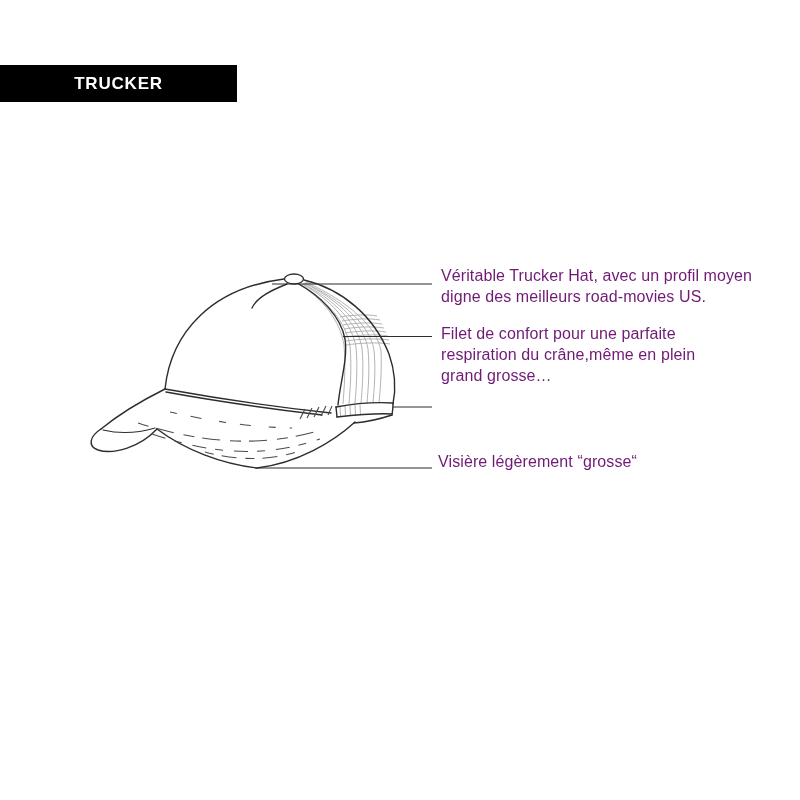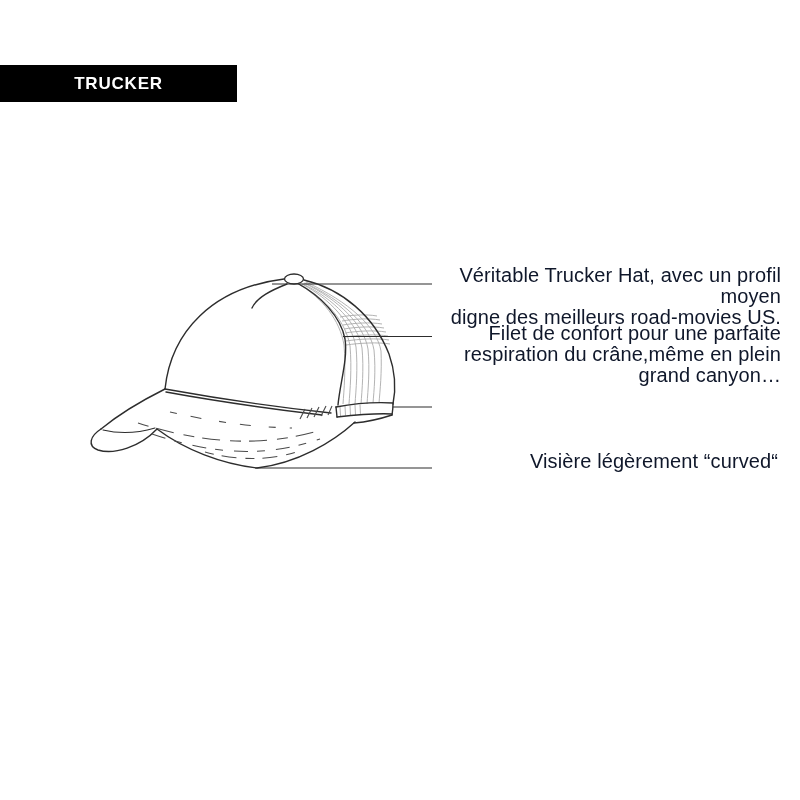--- a/index.html
+++ b/index.html
@@ -37,27 +37,26 @@
   }
   svg.illustration {
     position: absolute;
     left: 0;
     top: 0;
     width: 800px;
     height: 800px;
   }
   .annotation {
     position: absolute;
-    color: #0f172a;
-    font-size: 20px;
+    color: #701a75;
+    font-size: 16px;
     line-height: 21px;
     white-space: pre-line;
     letter-spacing: 0.1px;
     width: 340px;
-    text-align: right;
   }
   .ann-profile { left: 441px; top: 265px; }
   .ann-mesh    { left: 441px; top: 323px; }
   .ann-size    { left: 438px; top: 391px; }
   .ann-visor   { left: 438px; top: 451px; }
 </style>
 </head>
 <body>
 
 <div class="stage">
@@ -145,16 +144,16 @@
       <line x1="343" y1="336.5" x2="432" y2="336.5"></line>
       <line x1="393" y1="407" x2="432" y2="407"></line>
       <line x1="255" y1="468" x2="432" y2="468"></line>
     </g>
   </svg>
 
   <div class="annotation ann-profile">Véritable Trucker Hat, avec un profil moyen
 digne des meilleurs road-movies US.</div>
   <div class="annotation ann-mesh">Filet de confort pour une parfaite
 respiration du crâne,même en plein
-grand canyon…</div>
-  <div class="annotation ann-visor">Visière légèrement “curved“</div>
+grand grosse…</div>
+  <div class="annotation ann-visor">Visière légèrement “grosse“</div>
 
 </div>
 
 </body></html>

